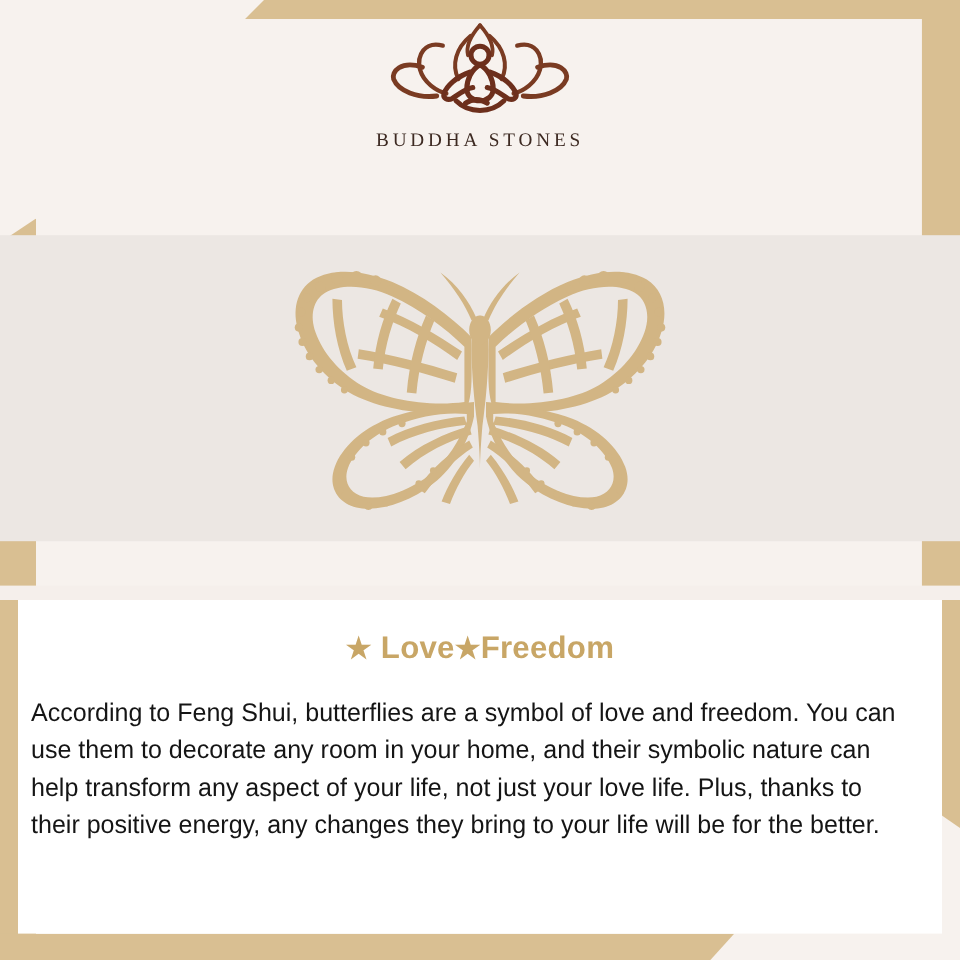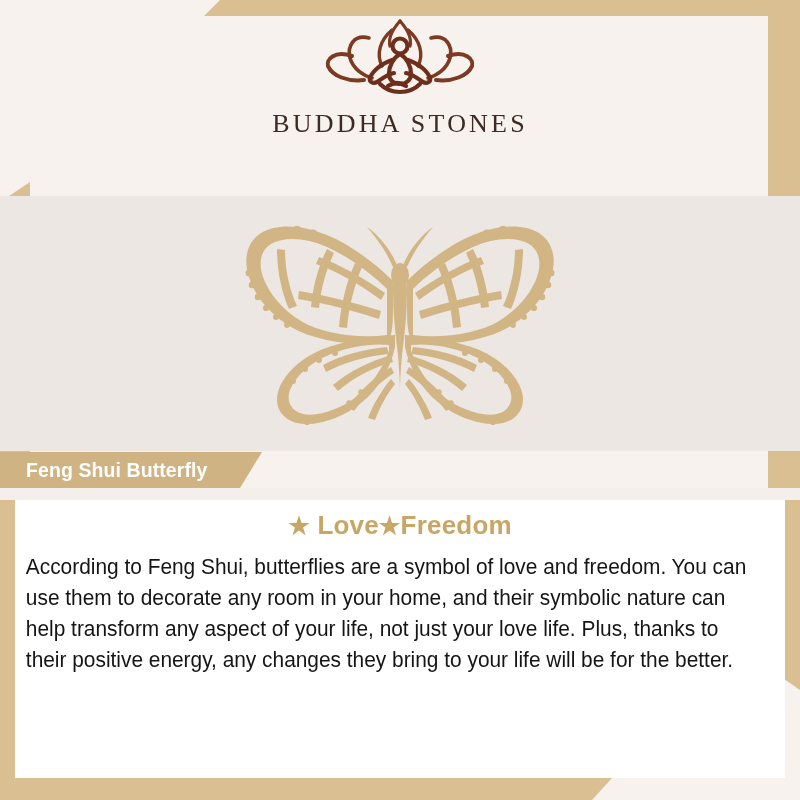--- a/index.html
+++ b/index.html
@@ -57,21 +57,21 @@
     width: 800px; height: 124px;
     display: flex;
     flex-direction: column;
     align-items: center;
     justify-content: flex-start;
   }
   .logo-mark { width: 172px; height: 92px; display: block; }
   .logo-word {
     margin-top: 1px;
     font-family: "Liberation Serif", serif;
-    font-size: 26px;
+    font-size: 16px;
     letter-spacing: 3.2px;
     color: #3d2a22;
     font-weight: 400;
   }
 
   
   .title-bar {
     position: absolute;
     left: 168px; top: 142px;
     width: 468px; height: 53px;
@@ -130,21 +130,21 @@
   }
 
   
   .text-panel {
     position: absolute;
     left: 15px; top: 500px;
     width: 770px; height: 278px;
     background: #ffffff;
   }
   .subhead {
-    margin: 0;
+    margin: 14px;
     padding-top: 10px;
     text-align: center;
     font-family: "Liberation Sans Narrow", "Liberation Sans", sans-serif;
     font-weight: bold;
     font-size: 26px;
     color: #c8a666;
     letter-spacing: 0.2px;
   }
   .subhead .star { font-size: 24px; }
   .body-copy {
@@ -297,23 +297,20 @@
         <circle cx="236" cy="188" r="2.8"></circle>
           <circle cx="224" cy="177" r="2.7"></circle>
         <circle cx="292" cy="166" r="3"></circle>
           <circle cx="280" cy="154" r="3"></circle>
         <circle cx="266" cy="145" r="3"></circle>
           <circle cx="250" cy="138" r="3"></circle>
       </g>
     </svg>
   </div>
 
-  <div class="banner">
-    <span class="banner-text">Feng Shui Butterfly</span>
-  </div>
   <div class="banner-strip"></div>
 
   <div class="text-panel">
     <div class="subhead">
       <span class="star">★</span>
       <span>Love</span><span class="star">★</span><span>Freedom</span>
     </div>
     <p class="body-copy">According to Feng Shui, butterflies are a symbol of love and freedom. You can use them to decorate any room in your home, and their symbolic nature can help transform any aspect of your life, not just your love life. Plus, thanks to their positive energy, any changes they bring to your life will be for the better.</p>
   </div>
 

